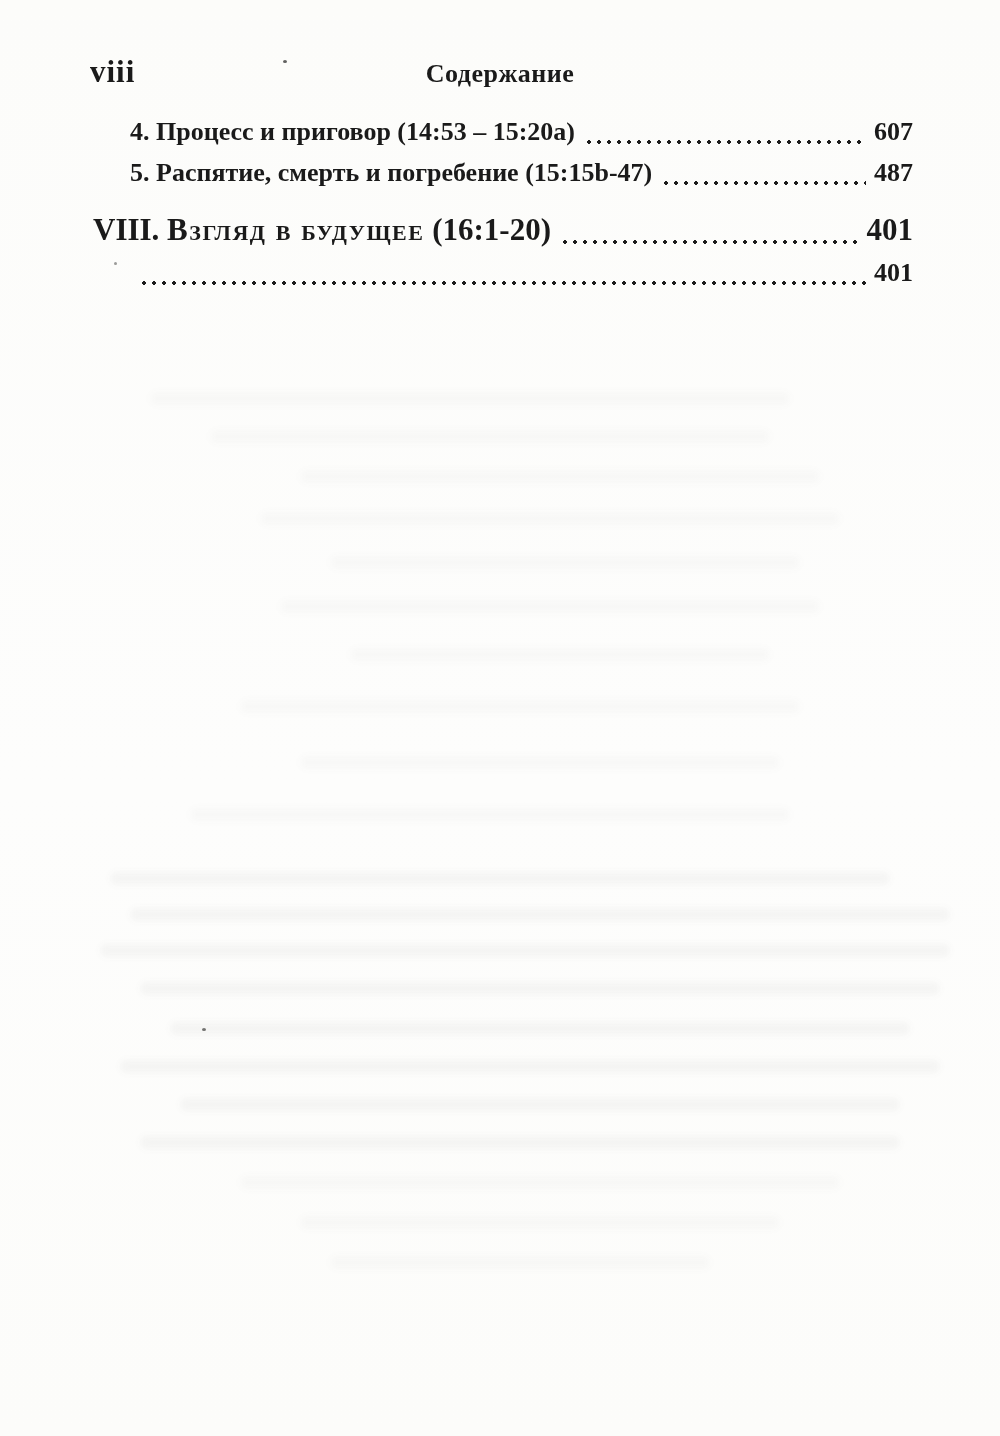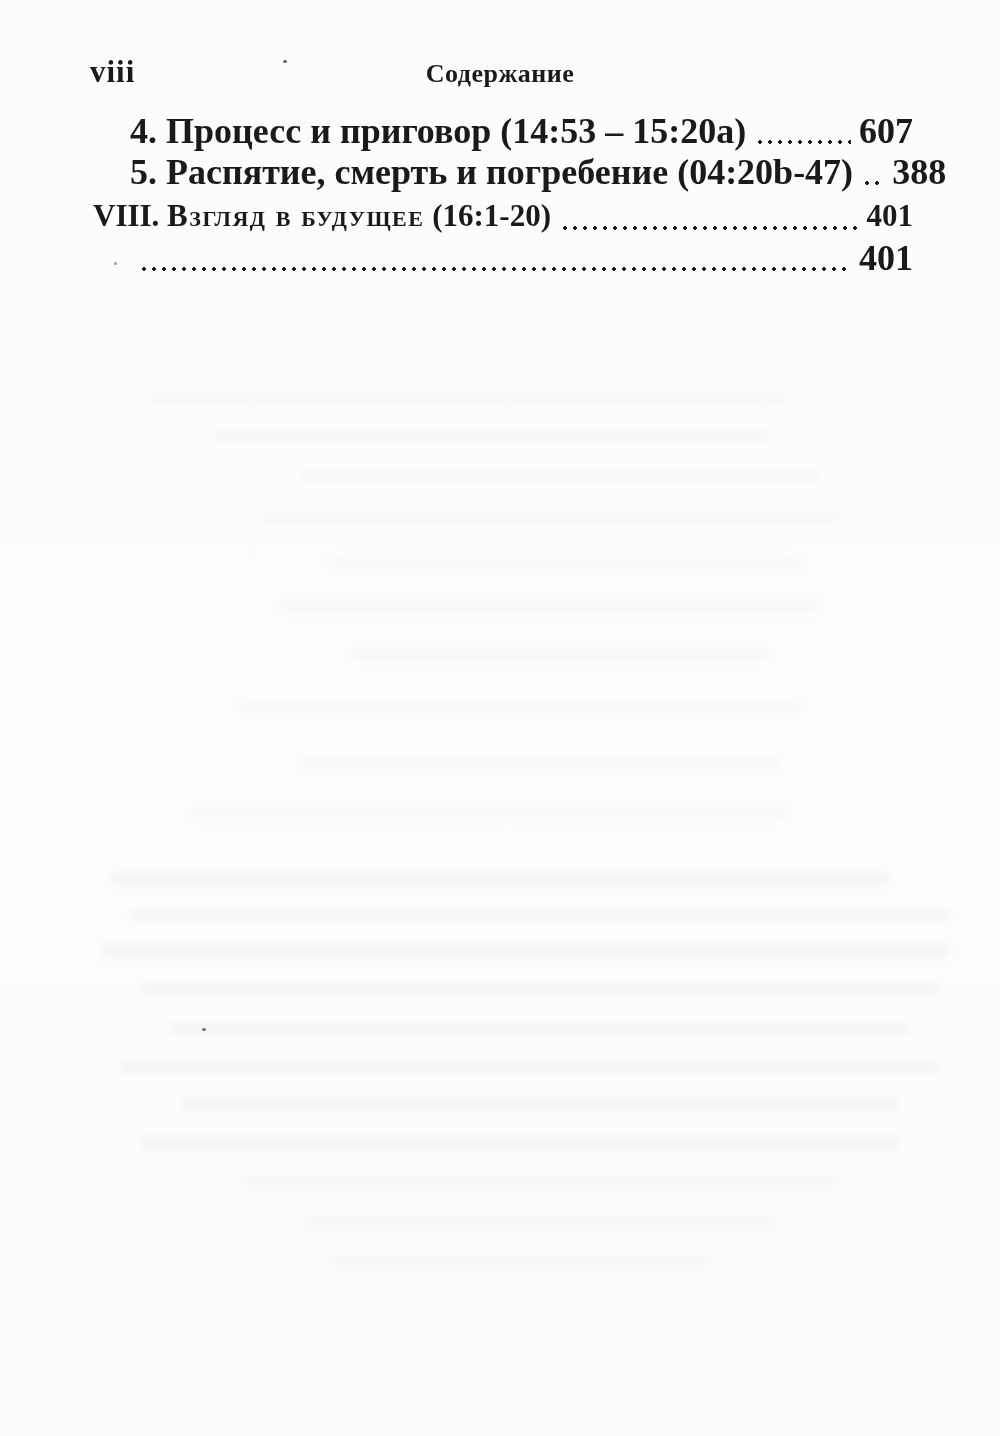--- a/index.html
+++ b/index.html
@@ -48,29 +48,30 @@
   .toc {
     position: absolute;
     top: 111px;
     left: 90px;
     right: 87px;
   }
   .toc-row {
     display: flex;
     align-items: baseline;
     font-weight: 700;
-    font-size: 36px;
+    font-size: 26px;
     line-height: 41px;
     padding-left: 40px;
     white-space: nowrap;
   }
   .toc-row.chapter {
     padding-left: 3px;
     font-size: 31px;
     line-height: 45px;
+    margin-top: 14px;
   }
   .toc-label { white-space: nowrap; }
   .smallcaps {
     font-variant: small-caps;
     letter-spacing: 1.5px;
   }
   .leader {
     flex: 1 1 auto;
     min-width: 22px;
     align-self: flex-end;
@@ -115,23 +116,23 @@
 
   <main class="toc">
 
     <div class="toc-row sub">
       <span class="toc-label">4. Процесс и приговор (14:53 – 15:20a)</span>
       <span class="leader"></span>
       <span class="toc-page">607</span>
     </div>
 
     <div class="toc-row sub">
-      <span class="toc-label">5. Распятие, смерть и погребение (04:20b-47)</span>
+      <span class="toc-label">5. Распятие, смерть и погребение (15:15b-47)</span>
       <span class="leader"></span>
-      <span class="toc-page">388</span>
+      <span class="toc-page">487</span>
     </div>
 
     <div class="toc-row chapter">
       <span class="toc-label"><span>VIII.</span> <span class="smallcaps">Взгляд в будущее</span> <span>(16:1-20)</span></span>
       <span class="leader"></span>
       <span class="toc-page">401</span>
     </div>
 
     <div class="toc-row sub">
       <span class="leader"></span>

